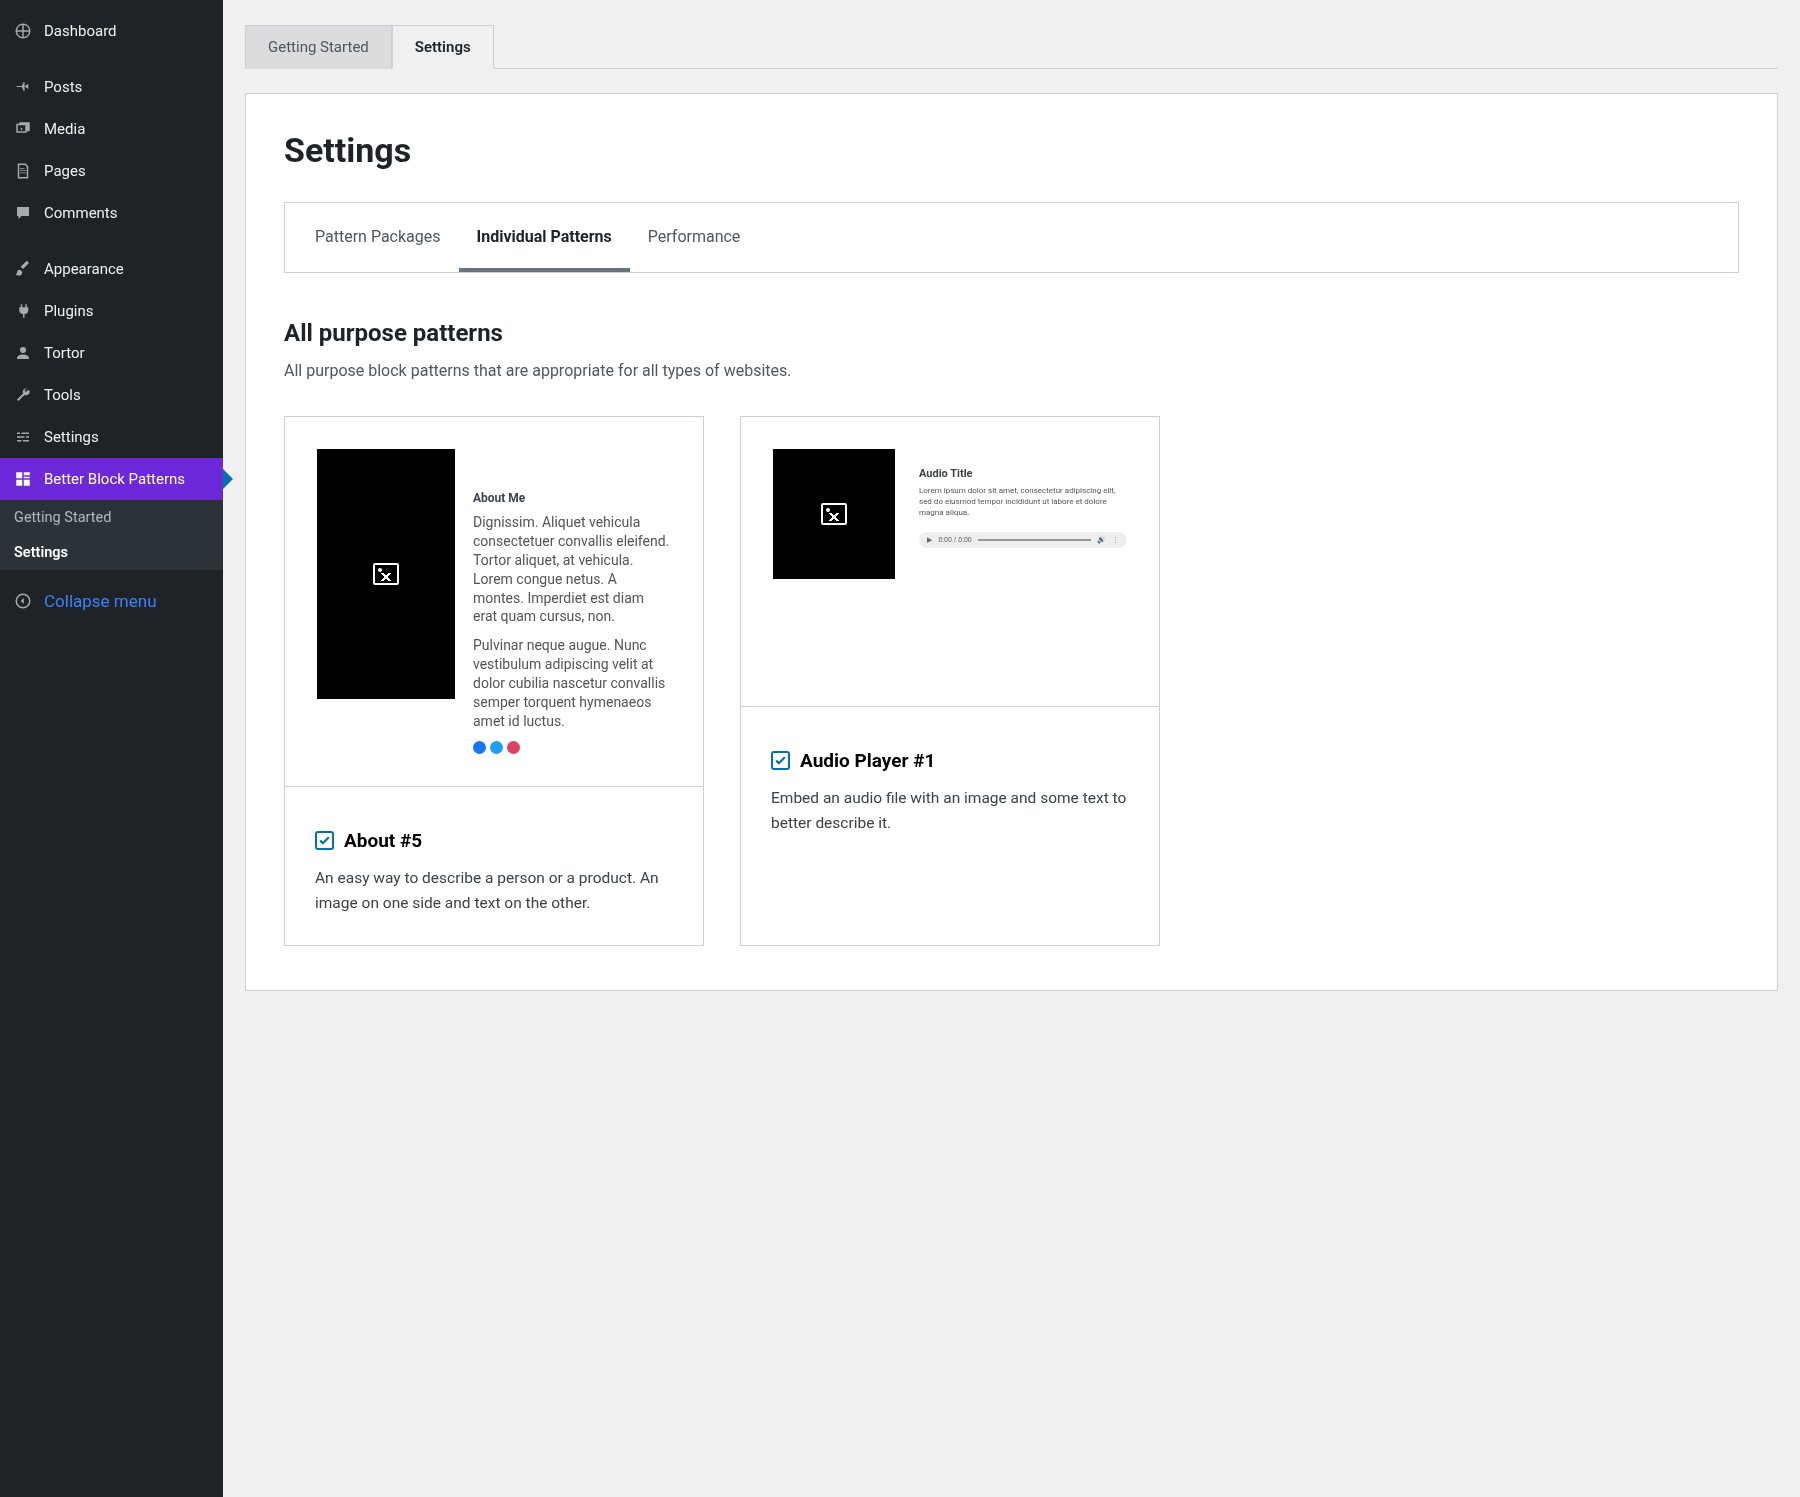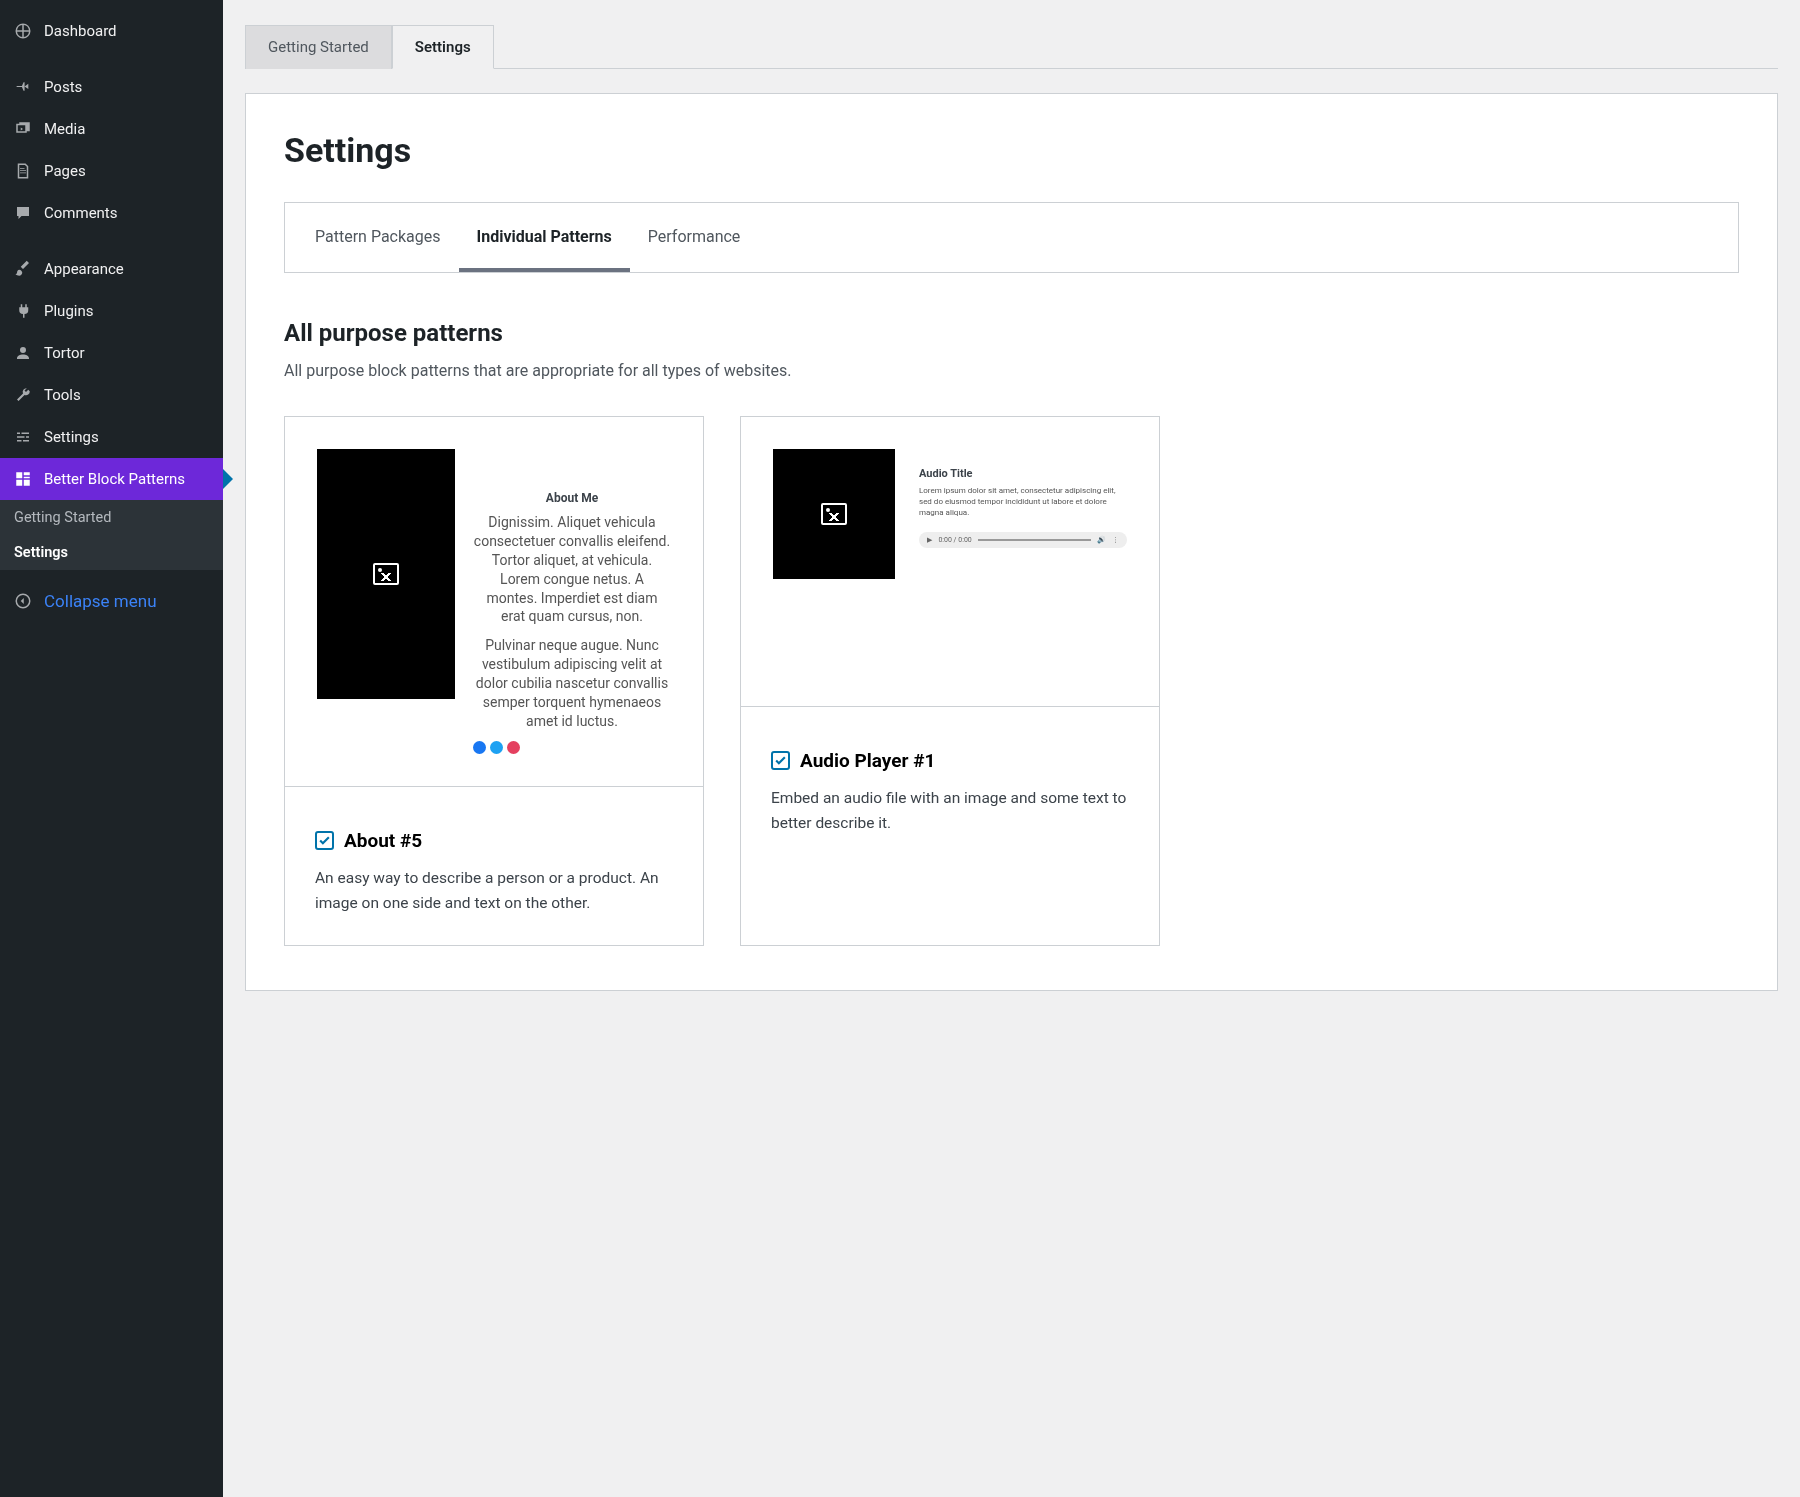--- a/index.html
+++ b/index.html
@@ -42,21 +42,21 @@
 .card-title-row { display: flex; align-items: center; gap: 10px; margin-bottom: 14px; }
 .card-checkbox { width: 19px; height: 19px; border: 2px solid #0073aa; background: #fff; border-radius: 3px; display: inline-flex; align-items: center; justify-content: center; cursor: pointer; flex-shrink: 0; }
 .card-checkbox svg { width: 13px; height: 13px; }
 .card-title { font-size: 19px; font-weight: 700; color: #000000; }
 .card-desc { font-size: 15.5px; color: #3c434a; line-height: 1.6; }
 
 
 .preview-about { display: flex; gap: 18px; }
 .preview-img-placeholder { background: #000; display: flex; align-items: center; justify-content: center; }
 .preview-about .preview-img-placeholder { width: 138px; height: 250px; }
-.preview-about-text { flex: 1; padding-top: 42px; text-align: center; }
+.preview-about-text { flex: 1; padding-top: 42px; }
 .preview-about-text .t-heading { font-weight: 700; font-size: 12px; margin-bottom: 8px; }
 .preview-about-text .t-para { font-size: 14px; color: #555; line-height: 1.35; margin-bottom: 10px; }
 .social-row { display: flex; gap: 4px; margin-top: 6px; }
 .social-dot { width: 13px; height: 13px; border-radius: 50%; }
 .social-dot.fb { background: #1877f2; }
 .social-dot.tw { background: #1da1f2; }
 .social-dot.ig { background: #e4405f; }
 
 
 .preview-audio { display: flex; gap: 24px; }

